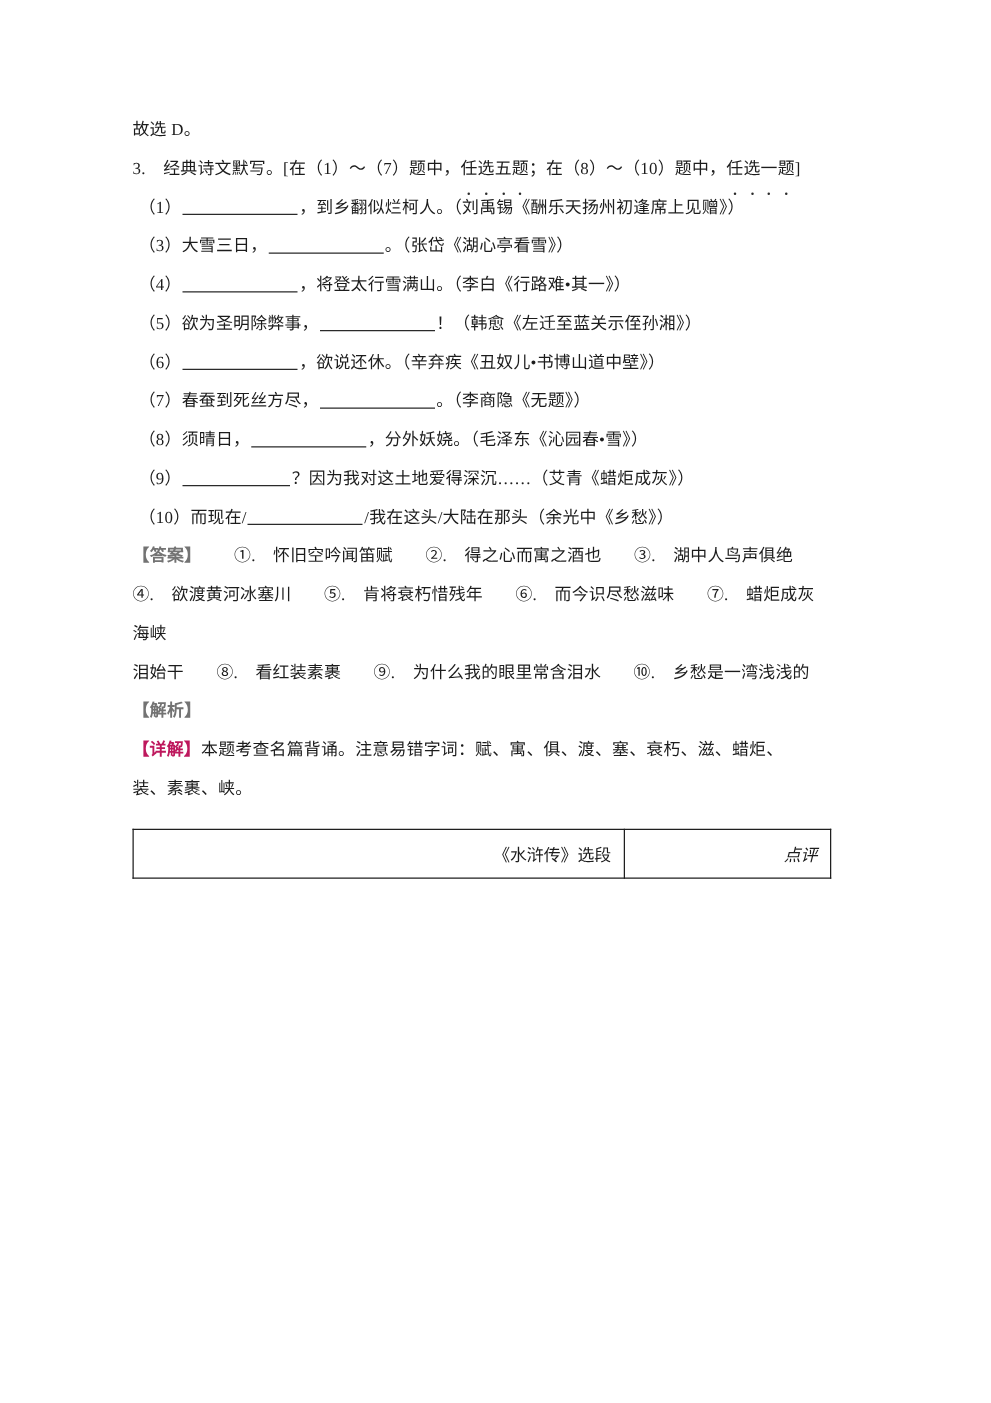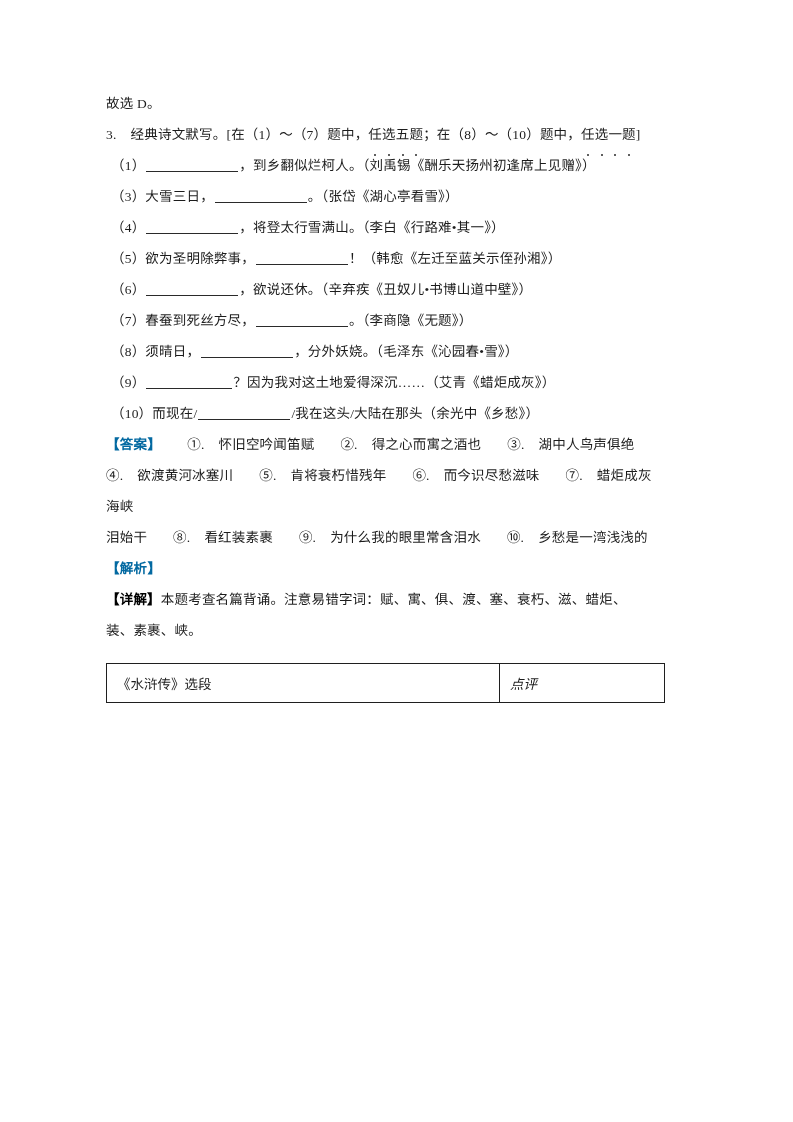--- a/index.html
+++ b/index.html
@@ -69,42 +69,43 @@
     bottom: -6px;
     width: 2px;
     height: 2px;
     margin-left: -1px;
     background: #2a2a2a;
     border-radius: 50%;
   }
 
   
   .tag-blue {
-    color: #0369a1;
+    color: #737373;
     font-weight: 700;
     letter-spacing: 0.3px;
   }
   .tag-bold {
-    color: #000000;
+    color: #be185d;
     font-weight: 700;
   }
 
   
   .answer-block { margin-top: 0; }
   .ans-gap-lg { display: inline-block; width: 26px; }
   .ans-gap-sm { display: inline-block; width: 14px; }
   .circ { font-size: 13.5px; }
   .sp-sm { height: 8px; }
 
   
   .review-table {
     border-collapse: collapse;
     width: 516px;
     margin-top: 9px;
     table-layout: fixed;
+    text-align: right;
   }
   .review-table td {
     border: 1px solid #1f1f1f;
     height: 38px;
     padding: 0 10px;
     font-size: 13.5px;
     vertical-align: middle;
     color: #1c1c1c;
   }
   .review-table td.col-passage { width: 372px; }

